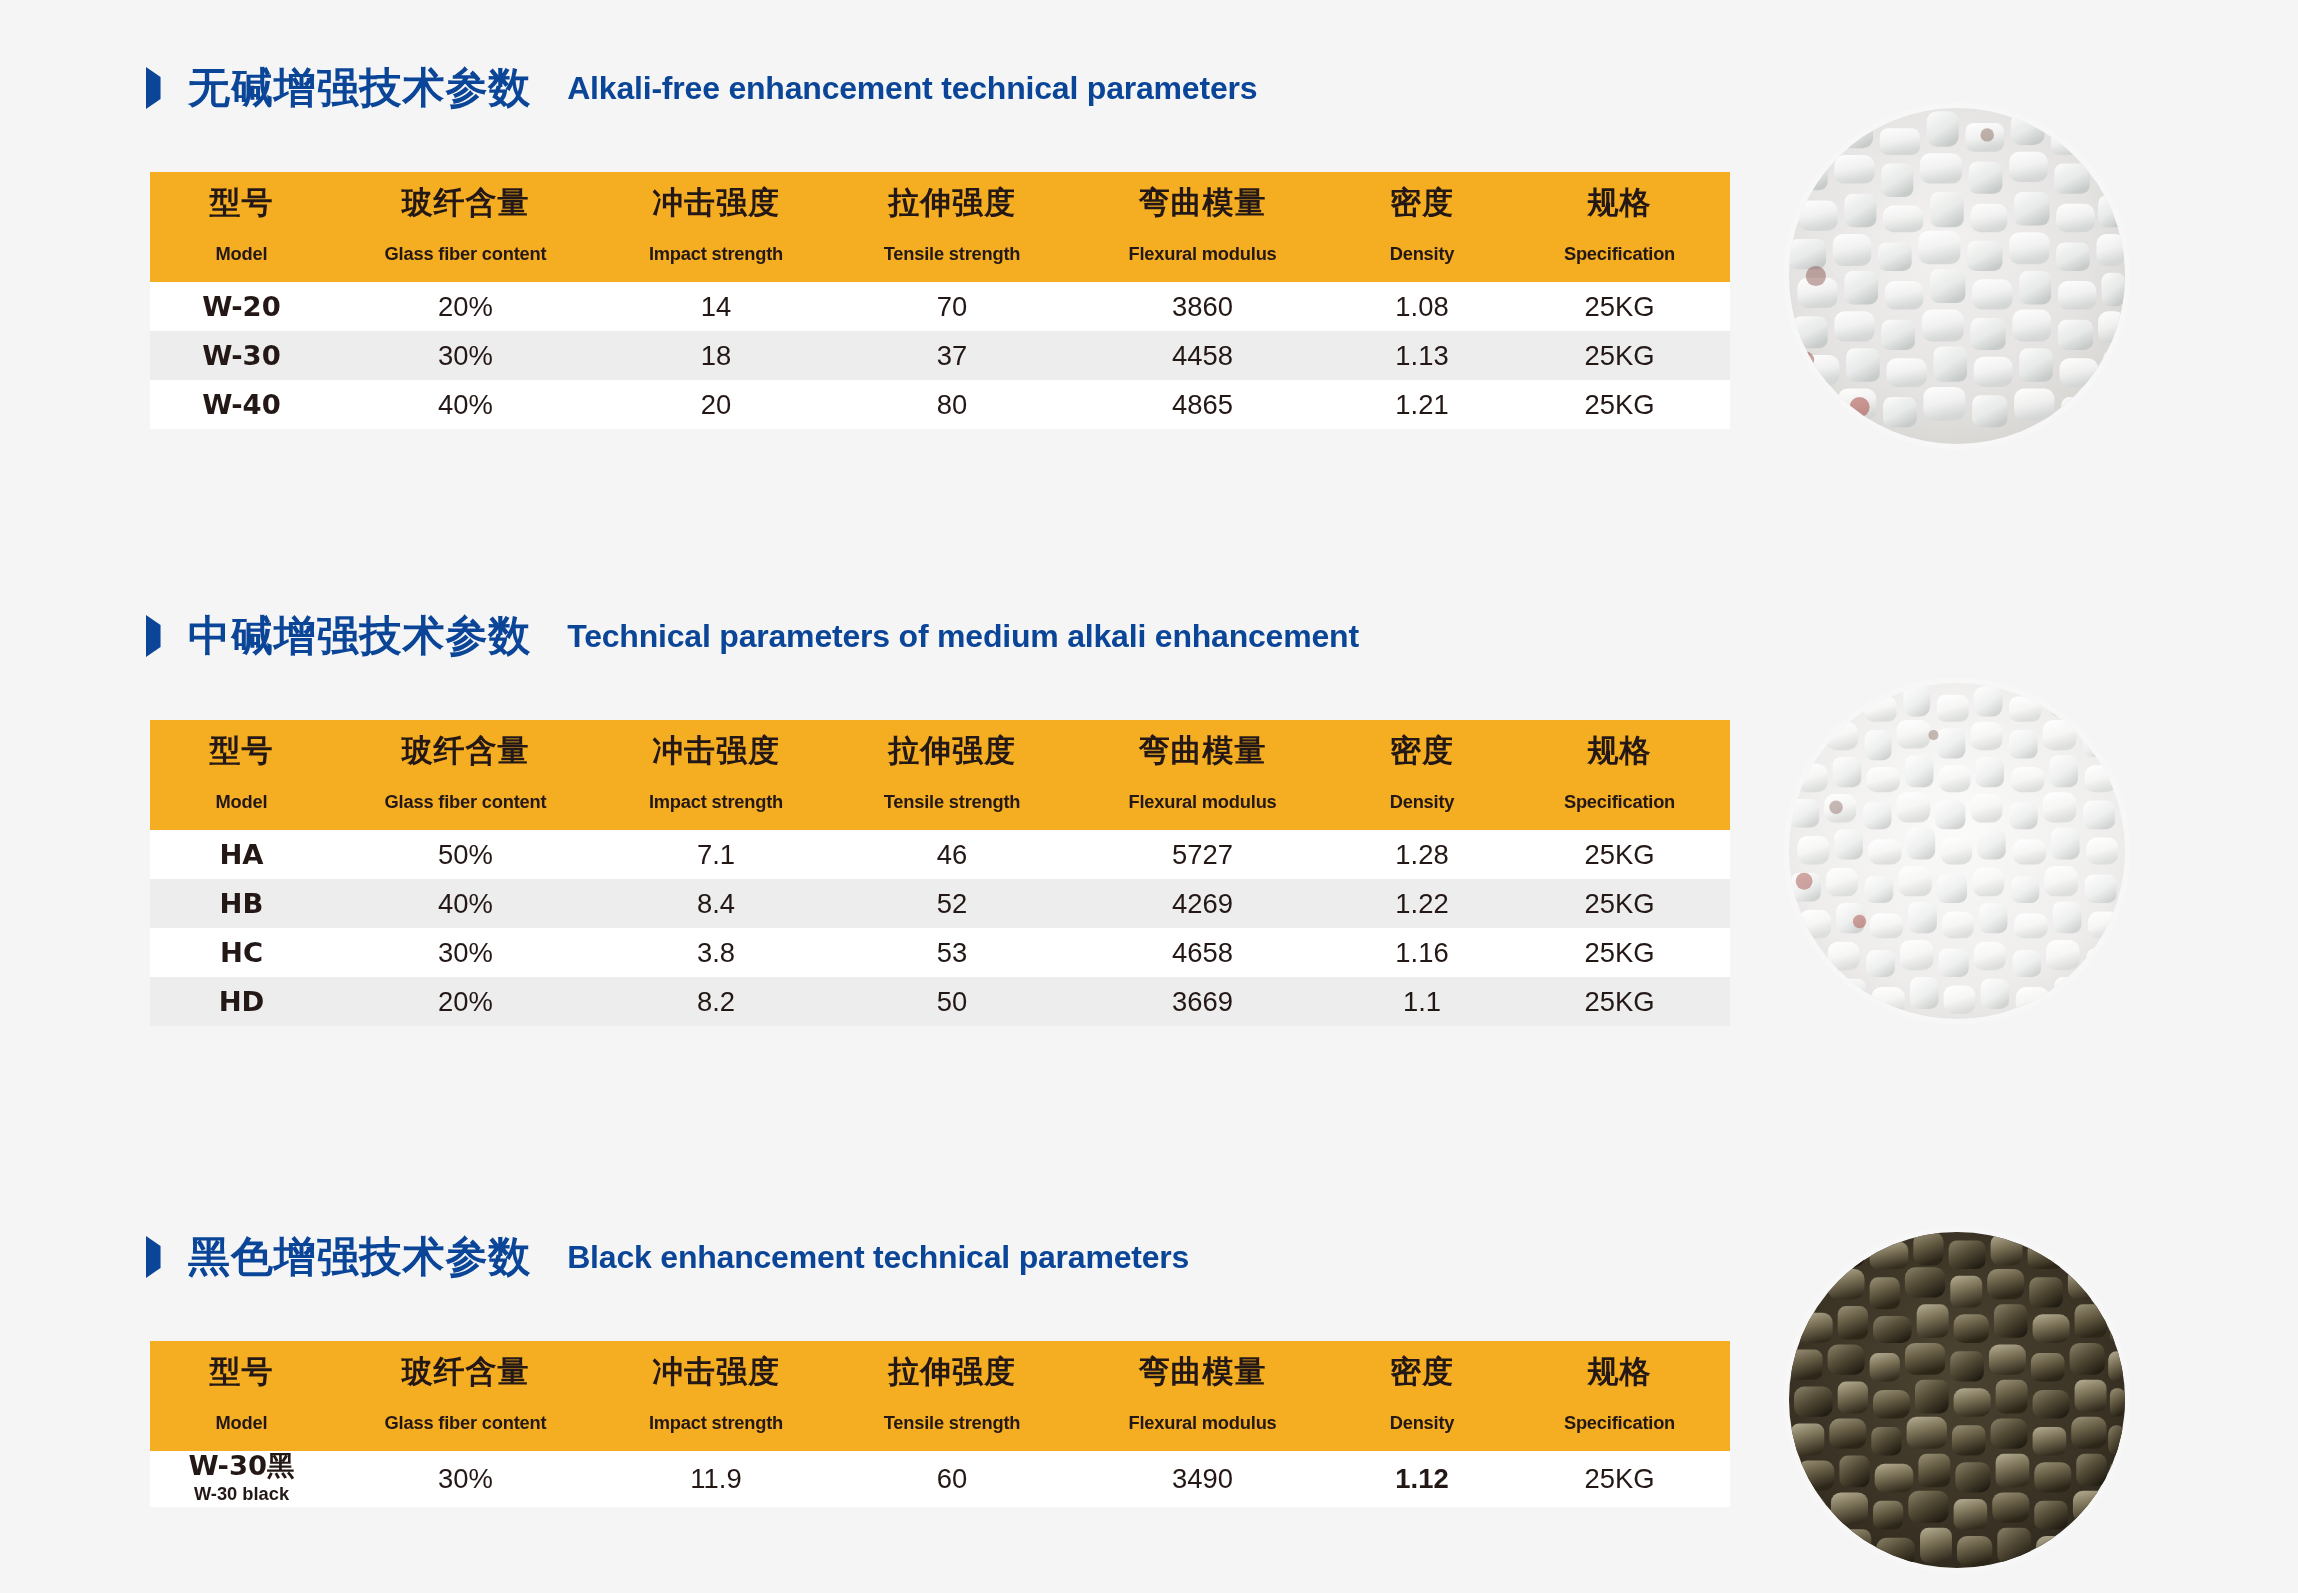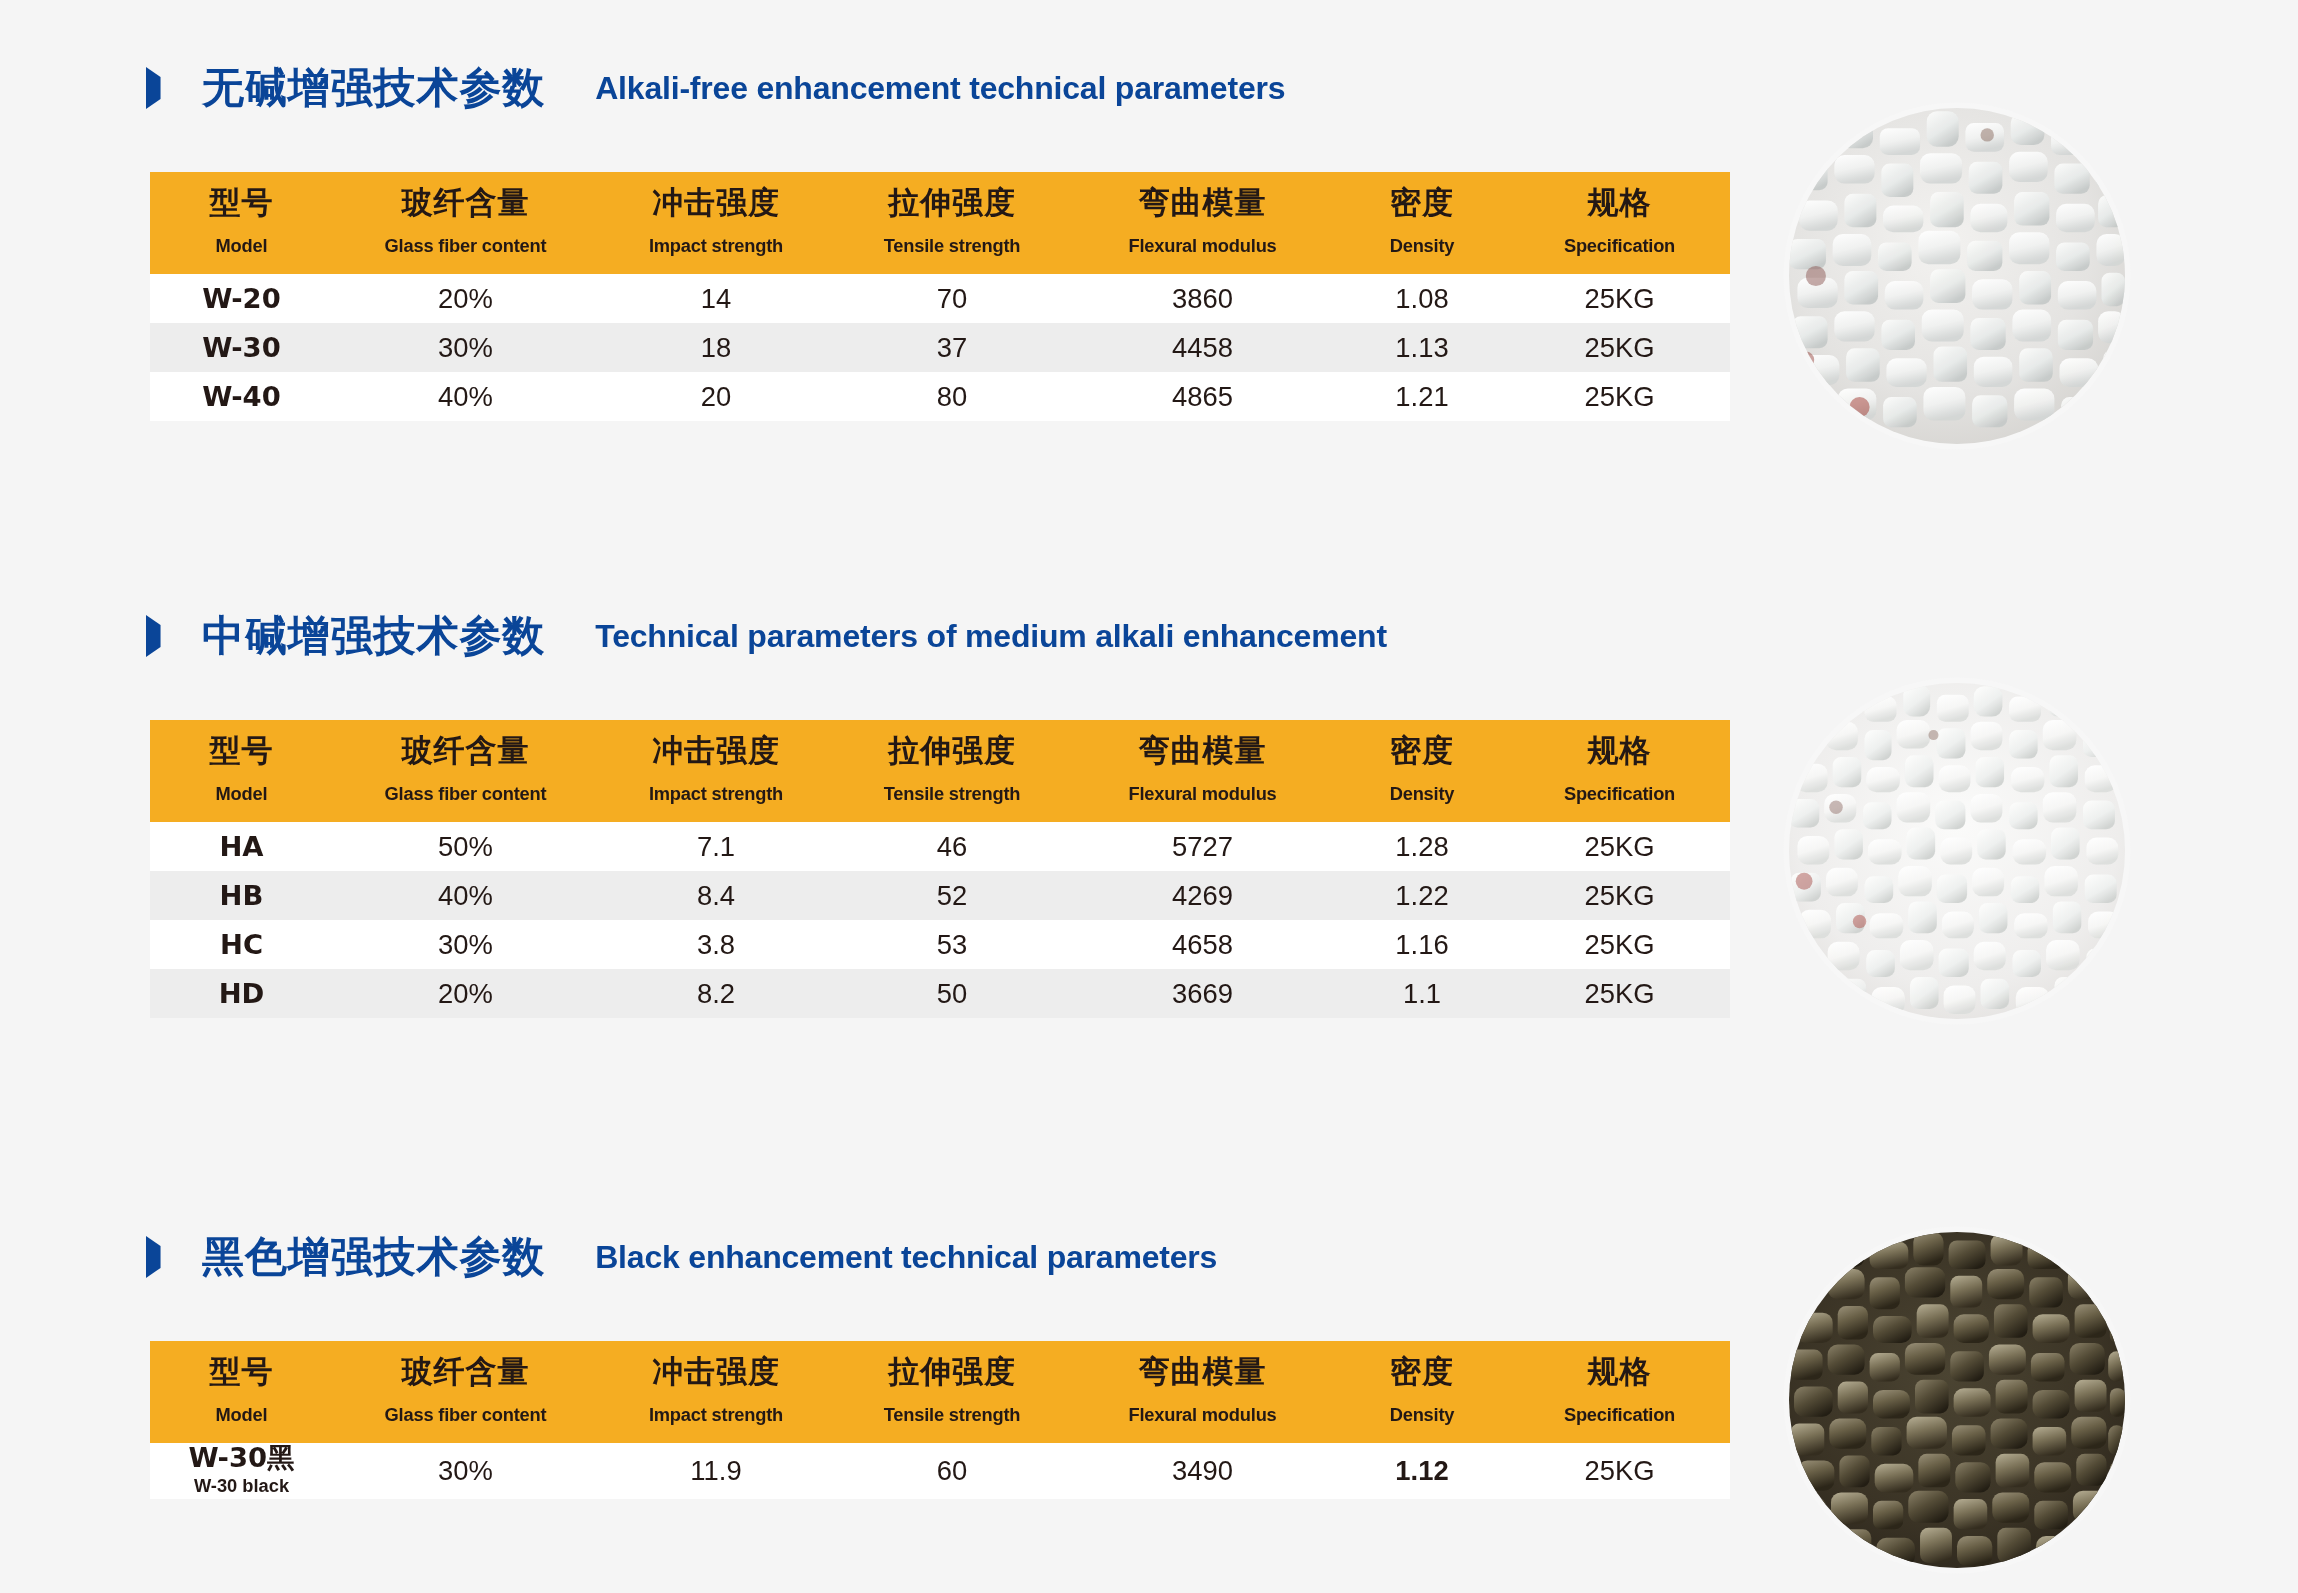--- a/index.html
+++ b/index.html
@@ -31,21 +31,21 @@
   #section-1 { top: 603px; }
   #section-2 { top: 1224px; }
 
   
   .sec-head {
     position: relative;
     height: 66px;
     margin-left: 146px;
     display: flex;
     align-items: center;
-    gap: 14px;
+    gap: 0px;
   }
   .tri-icon {
     width: 20px;
     height: 42px;
     flex: 0 0 auto;
     margin-right: 22px;
     display: block;
   }
   .sec-title-cn {
     font-size: 42px;
@@ -105,21 +105,21 @@
     letter-spacing: 0.9px;
     font-family: Liberation Sans, sans-serif;
   }
   .th-en {
     display: block;
     font-size: 18.3px;
     font-weight: 700;
     color: #231815;
     line-height: 1.5;
     letter-spacing: -0.2px;
-    margin-top: 11px;
+    margin-top: 19px;
   }
 
   table.spec tbody td {
     text-align: center;
     vertical-align: middle;
     height: 49px;
     font-size: 27.4px;
     color: #231815;
     border: 0;
     padding: 0;

